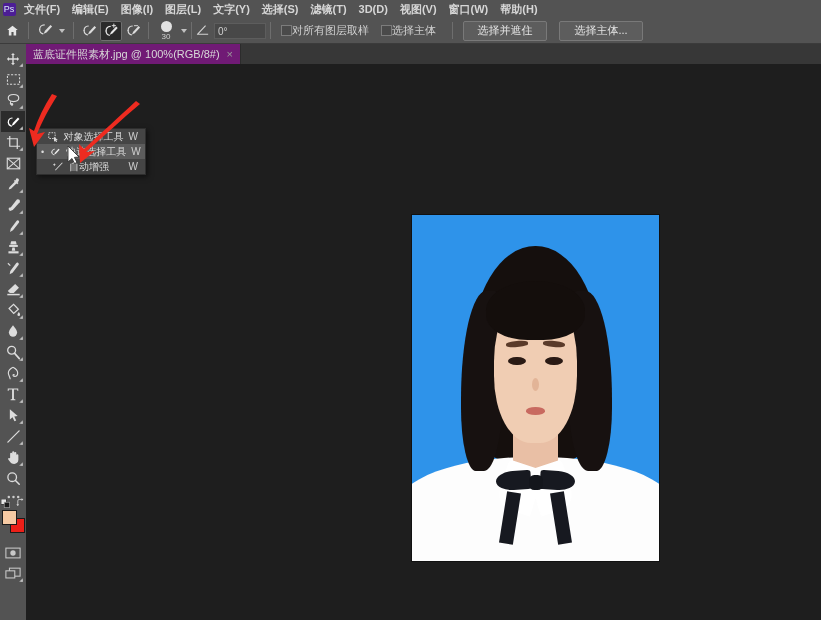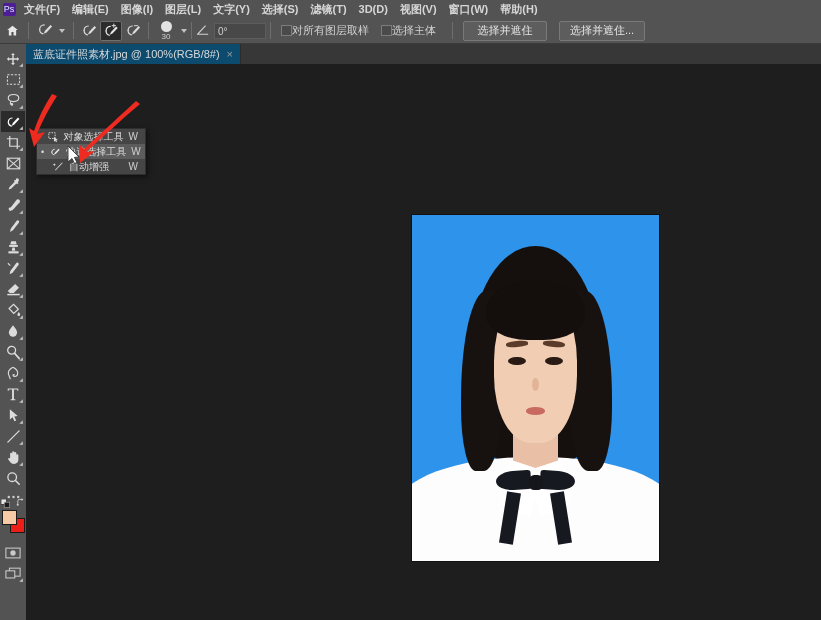--- a/index.html
+++ b/index.html
@@ -72,21 +72,21 @@
     height:18px;min-width:62px;padding:0 10px;background:#5d5d5d;
     border:1px solid #797979;border-radius:2px;color:#e4e4e4;font-size:11px;
     display:flex;align-items:center;justify-content:center;white-space:nowrap;
   }
   
   #tabbar{
     position:absolute;left:26px;top:44px;width:795px;height:20px;
     background:#373737;display:flex;align-items:flex-end;
   }
   #doc-tab{
-    height:20px;background:#0c4a6e;display:flex;align-items:center;
+    height:20px;background:#701a75;display:flex;align-items:center;
     padding:0 7px;gap:7px;border-right:1px solid #2c2c2c;
   }
   #doc-tab-title{font-size:11px;color:#d8d8d8;white-space:nowrap;}
   #doc-tab-close{font-size:11px;color:#9a9a9a;line-height:1;}
   
   #toolbar{
     position:absolute;left:0;top:44px;width:26px;height:576px;
     background:#535353;display:flex;flex-direction:column;align-items:center;
     padding-top:4px;box-sizing:border-box;
   }
@@ -292,21 +292,21 @@
     <span class="ob-label">对所有图层取样</span>
   </div>
   <div class="ob-check">
     <span class="cbox"></span>
     <span class="ob-label">选择主体</span>
   </div>
   <div class="vdiv" style="margin:0 10px;"></div>
 
   <div class="ob-push">选择并遮住</div>
   <div style="width:12px;"></div>
-  <div class="ob-push">选择并遮住...</div>
+  <div class="ob-push">选择主体...</div>
 </div>
 
 <div id="tabbar">
   <div id="doc-tab">
     <span id="doc-tab-title">蓝底证件照素材.jpg @ 100%(RGB/8#)</span>
     <span id="doc-tab-close">×</span>
   </div>
 </div>
 
 <div id="toolbar">

